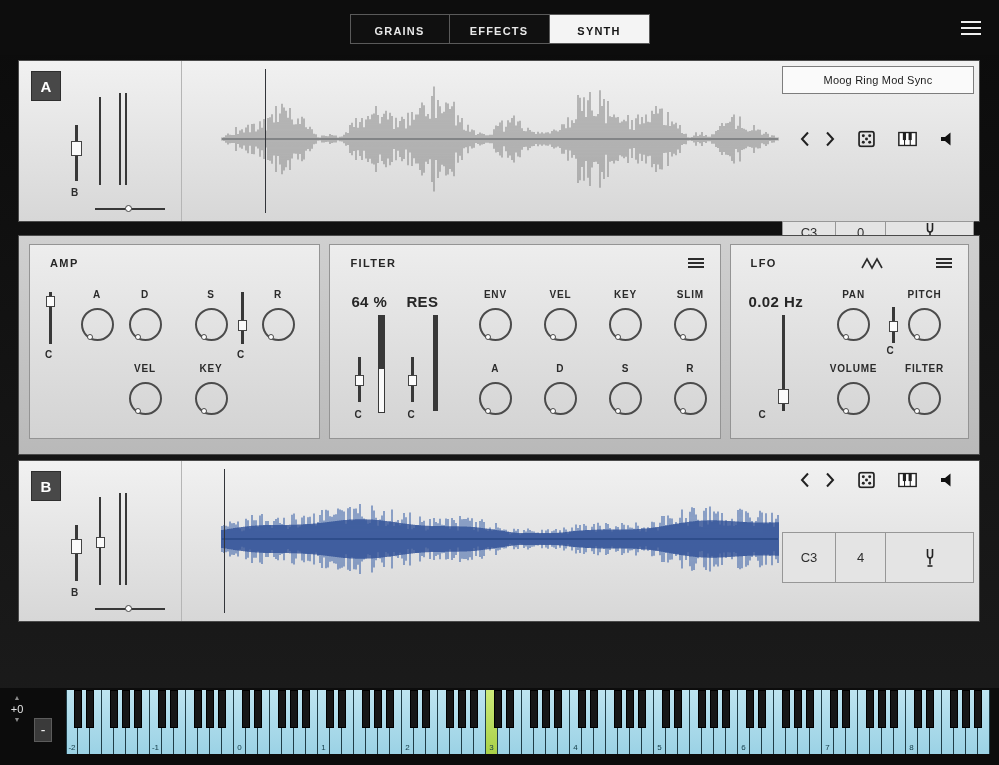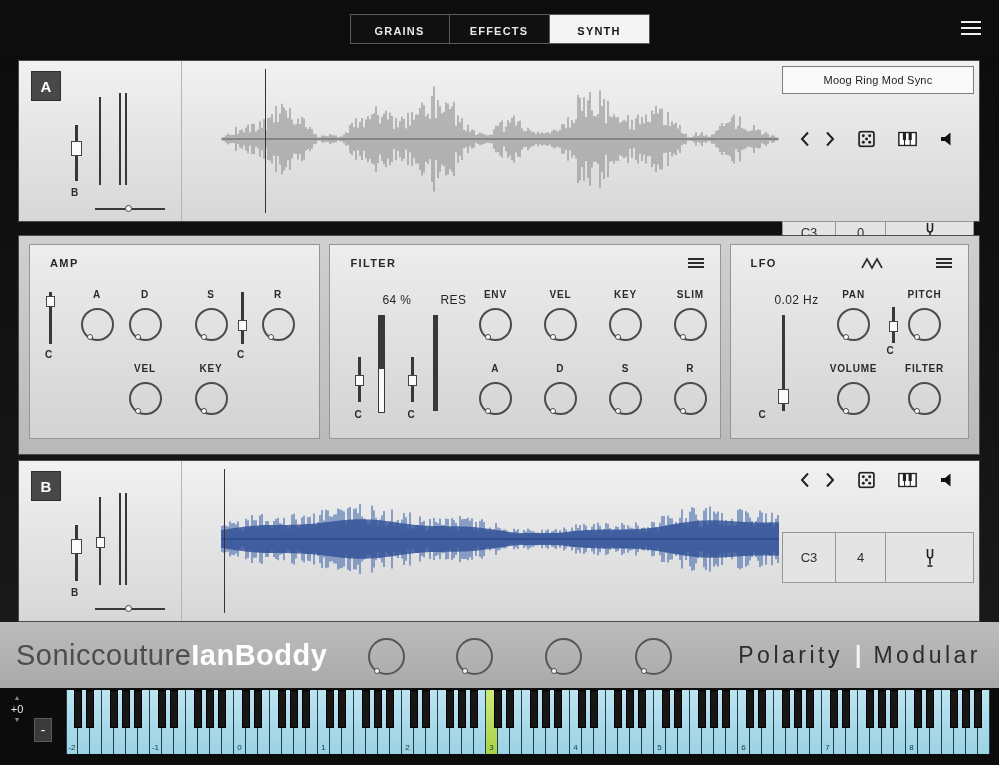--- a/index.html
+++ b/index.html
@@ -49,21 +49,21 @@
              border:1px solid #4a4a4a;box-sizing:border-box;display:flex;gap:9px;padding:8px 10px 15px 10px;}
   .panel{position:relative;background:linear-gradient(180deg,#ededed,#d3d3d3);border:1px solid #949494;box-sizing:border-box;}
   .panel-amp{width:292px;} .panel-filter{width:392px;} .panel-lfo{width:240px;}
   .ptitle{position:absolute;left:20px;top:12px;font-size:11px;font-weight:bold;letter-spacing:1.4px;color:#262626;}
   .pmenu{position:absolute;right:16px;top:13px;width:16px;height:10px;display:flex;flex-direction:column;justify-content:space-between;cursor:pointer;}
   .pmenu i{display:block;height:2px;background:#2c2c2c;}
   .kgroup{position:absolute;width:44px;display:flex;flex-direction:column;align-items:center;gap:8px;}
   .klabel{font-size:10px;font-weight:bold;letter-spacing:.8px;color:#2b2b2b;white-space:nowrap;}
   .knob{width:29px;height:29px;border:2px solid #4b4b4b;border-radius:50%;position:relative;background:transparent;cursor:pointer;}
   .knob::after{content:"";position:absolute;left:4px;bottom:-1px;width:4px;height:4px;border-radius:50%;background:#fff;border:1px solid #4b4b4b;}
-  .pval{position:absolute;font-size:12px;font-weight:normal;color:#262626;text-align:right;letter-spacing:.4px;}
+  .pval{position:absolute;font-size:15px;font-weight:bold;color:#262626;text-align:left;letter-spacing:.4px;}
   .slabel{position:absolute;font-size:10px;font-weight:bold;color:#2b2b2b;}
   .vtrack.wide{width:5px;}
   .vtrack.filled{width:5px;background:linear-gradient(180deg,#383838 0 55%,#fafafa 55% 100%);border:1px solid #383838;}
   .lfo-icon{position:absolute;top:11px;cursor:pointer;}
 
   
   .brandbar{position:absolute;left:0;top:622px;width:999px;height:66px;background:linear-gradient(180deg,#bcbcbc,#a9a9a9);}
   .brand-text{position:absolute;left:16px;top:0;height:66px;display:flex;align-items:center;}
   .brand{font-size:29px;color:#4d4d4d;letter-spacing:.5px;}
   .artist{font-size:29px;color:#ffffff;font-weight:bold;letter-spacing:.5px;}
@@ -375,43 +375,20 @@
           <svg width="12" height="20" viewBox="0 0 12 20">
               <path d="M3.5 1 V7 Q3.5 10 6 10 Q8.5 10 8.5 7 V1" fill="none" stroke="#222" stroke-width="1.6"></path>
               <line x1="6" y1="10" x2="6" y2="16.5" stroke="#222" stroke-width="1.6"></line>
               <line x1="3.5" y1="18" x2="8.5" y2="18" stroke="#222" stroke-width="1.6"></line>
             </svg>
         </div>
       </div>
     </div>
   </div>
 
-  <div class="brandbar">
-    <div class="brand-text">
-      <span class="brand">Soniccouture</span>
-        <span class="artist">IanBoddy</span>
-    </div>
-    <div class="fknob" style="left:368px;">
-        <div class="knob big"></div>
-      </div>
-    <div class="fknob" style="left:456px;">
-        <div class="knob big"></div>
-      </div>
-    <div class="fknob" style="left:545px;">
-        <div class="knob big"></div>
-      </div>
-    <div class="fknob" style="left:635px;">
-        <div class="knob big"></div>
-      </div>
-    <div class="product-text">
-      <span class="product">Polarity</span>
-      <span class="pdivider">|</span>
-      <span class="product">Modular</span>
-    </div>
-  </div>
 
   <div class="kbd">
     <div class="kb-ctrl">
       <div class="arr">▲</div>
       <div class="tval">+0</div>
       <div class="arr">▼</div>
     </div>
     <div class="minus-box">-</div>
     <div class="keys" id="keys">
         <div class="wkey">

